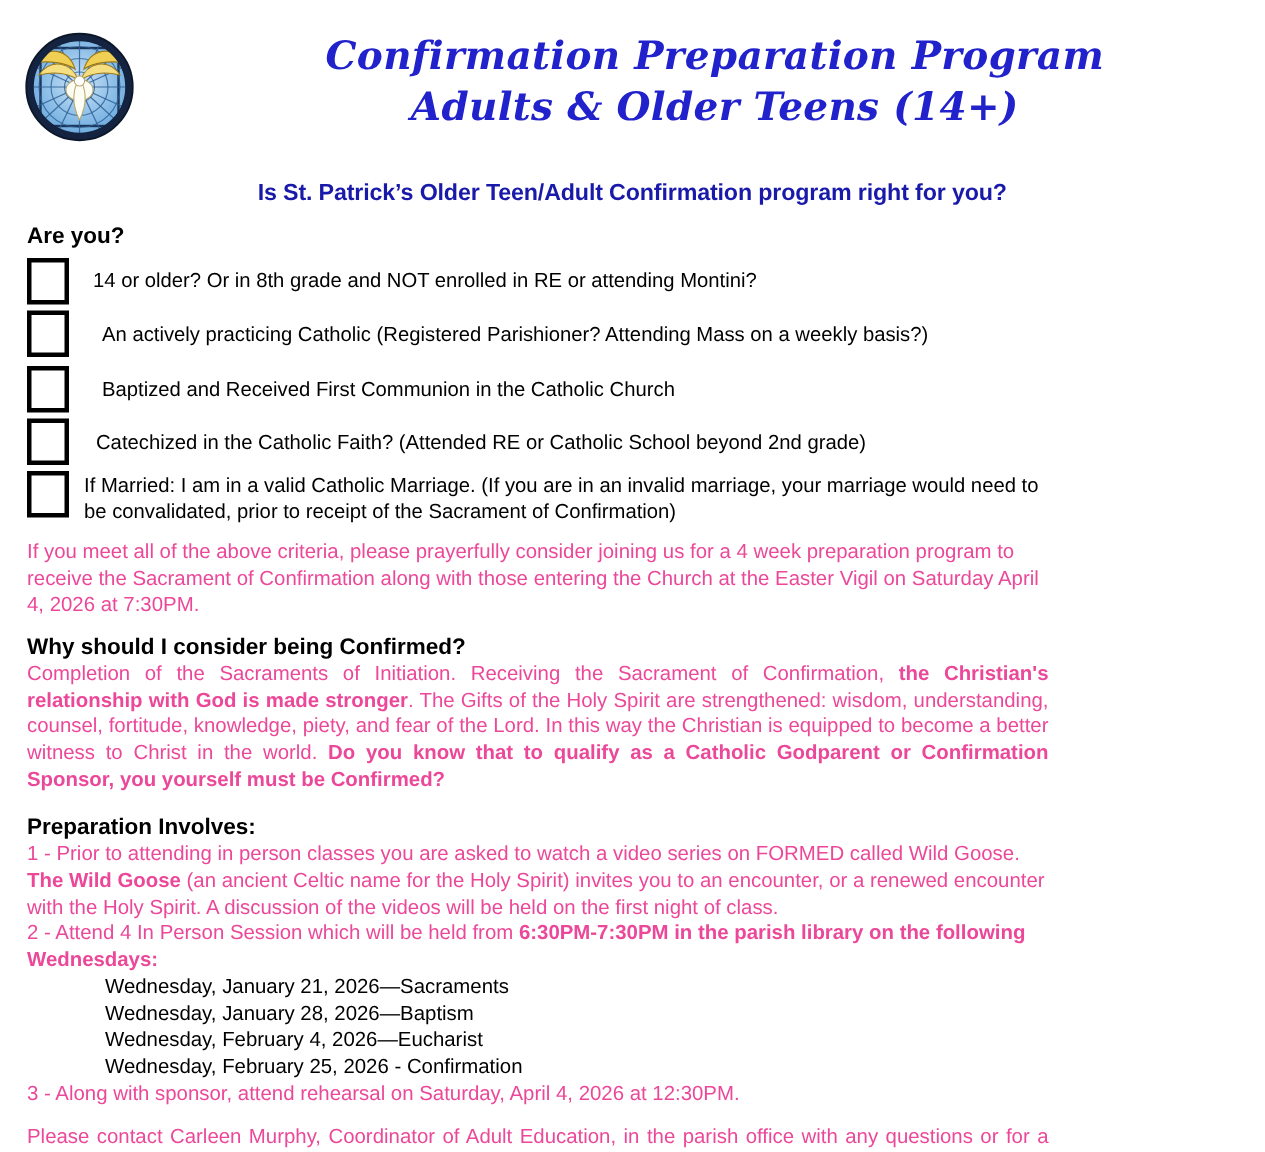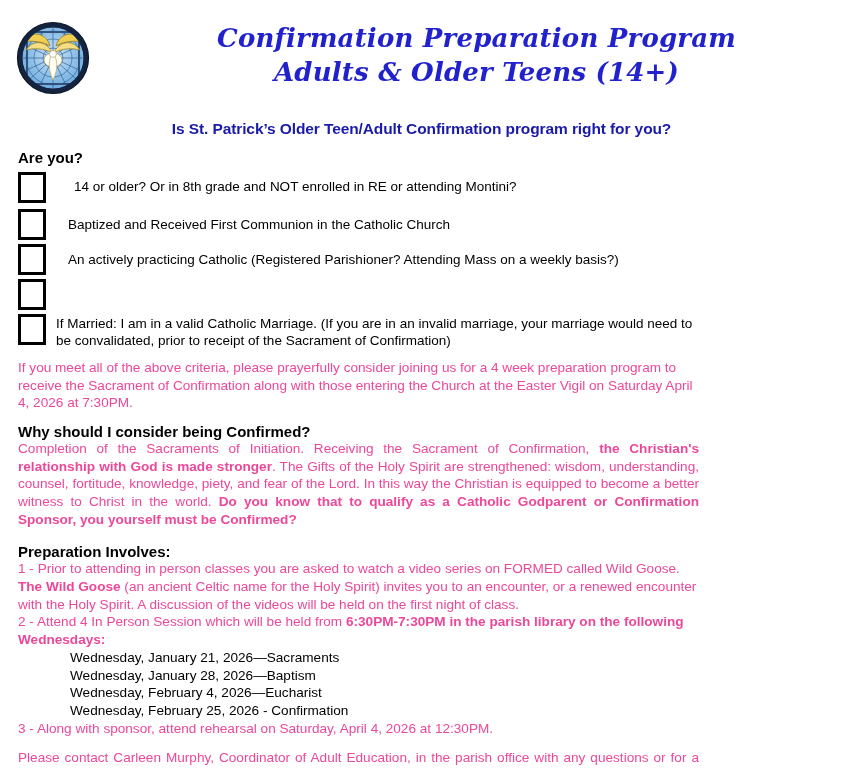--- a/index.html
+++ b/index.html
@@ -178,35 +178,36 @@
 </div>
 
 <div style="padding:0 12px 0 18px; box-sizing:border-box; width:711px;">
 
   <div class="sec-heading" style="margin-top:34px;">Are you?</div>
 
   <div class="checklist" style="margin-top:6px;">
 
     <div class="check-row" style="height:33px;">
       <span class="cbox"></span>
-      <div class="check-text" style="margin-left:56px; padding-top:7px;">14 or older? Or in 8th grade and NOT enrolled in RE or attending Montini?</div>
+      <div class="check-text" style="margin-left:44px; padding-top:7px;">14 or older? Or in 8th grade and NOT enrolled in RE or attending Montini?</div>
+    </div>
+
+    <div class="check-row" style="height:33px; margin-top:2px;">
+      <span class="cbox"></span>
+      <div class="check-text" style="margin-left:50px; padding-top:8px;">An actively practicing Catholic (Registered Parishioner? Attending Mass on a weekly basis?)</div>
     </div>
 
     <div class="check-row" style="height:33px; margin-top:4px;">
       <span class="cbox"></span>
       <div class="check-text" style="margin-left:50px; padding-top:8px;">Baptized and Received First Communion in the Catholic Church</div>
     </div>
 
     <div class="check-row" style="height:33px; margin-top:2px;">
       <span class="cbox"></span>
-      <div class="check-text" style="margin-left:50px; padding-top:8px;">An actively practicing Catholic (Registered Parishioner? Attending Mass on a weekly basis?)</div>
-    </div>
-
-    <div class="check-row" style="height:33px; margin-top:2px;">
-      <span class="cbox"></span>
+      <div class="check-text" style="margin-left:46px; padding-top:8px;">Catechized in the Catholic Faith? (Attended RE or Catholic School beyond 2nd grade)</div>
     </div>
 
     <div class="check-row" style="height:36px; margin-top:2px;">
       <span class="cbox"></span>
       <div class="check-text" style="margin-left:38px; padding-top:2px; padding-right:4px;">If Married: I am in a valid Catholic Marriage. (If you are in an invalid marriage, your marriage would need to be convalidated, prior to receipt of the Sacrament of Confirmation)</div>
     </div>
   </div>
 
   <div class="body-text" style="margin-top:9px;">If you meet all of the above criteria, please prayerfully consider joining us for a 4 week preparation program to receive the Sacrament of Confirmation along with those entering the Church at the Easter Vigil on Saturday April 4, 2026 at 7:30PM.</div>
 

